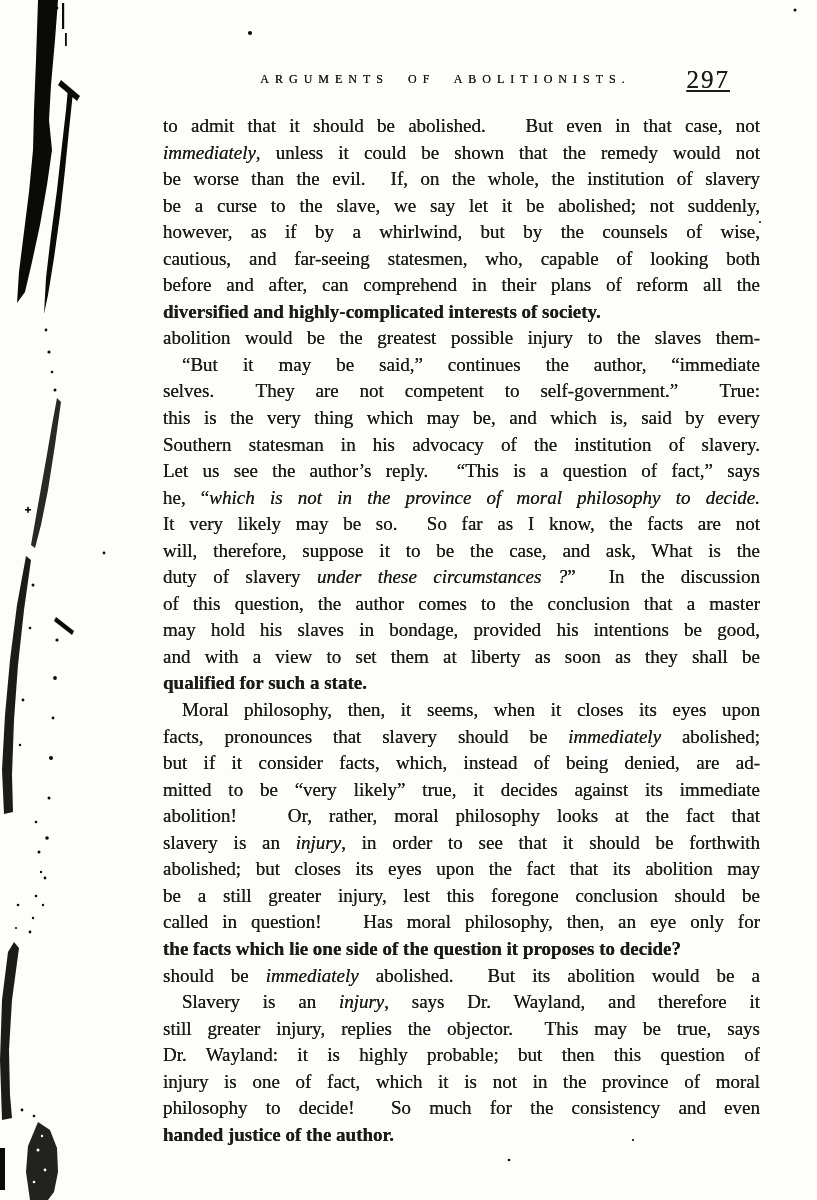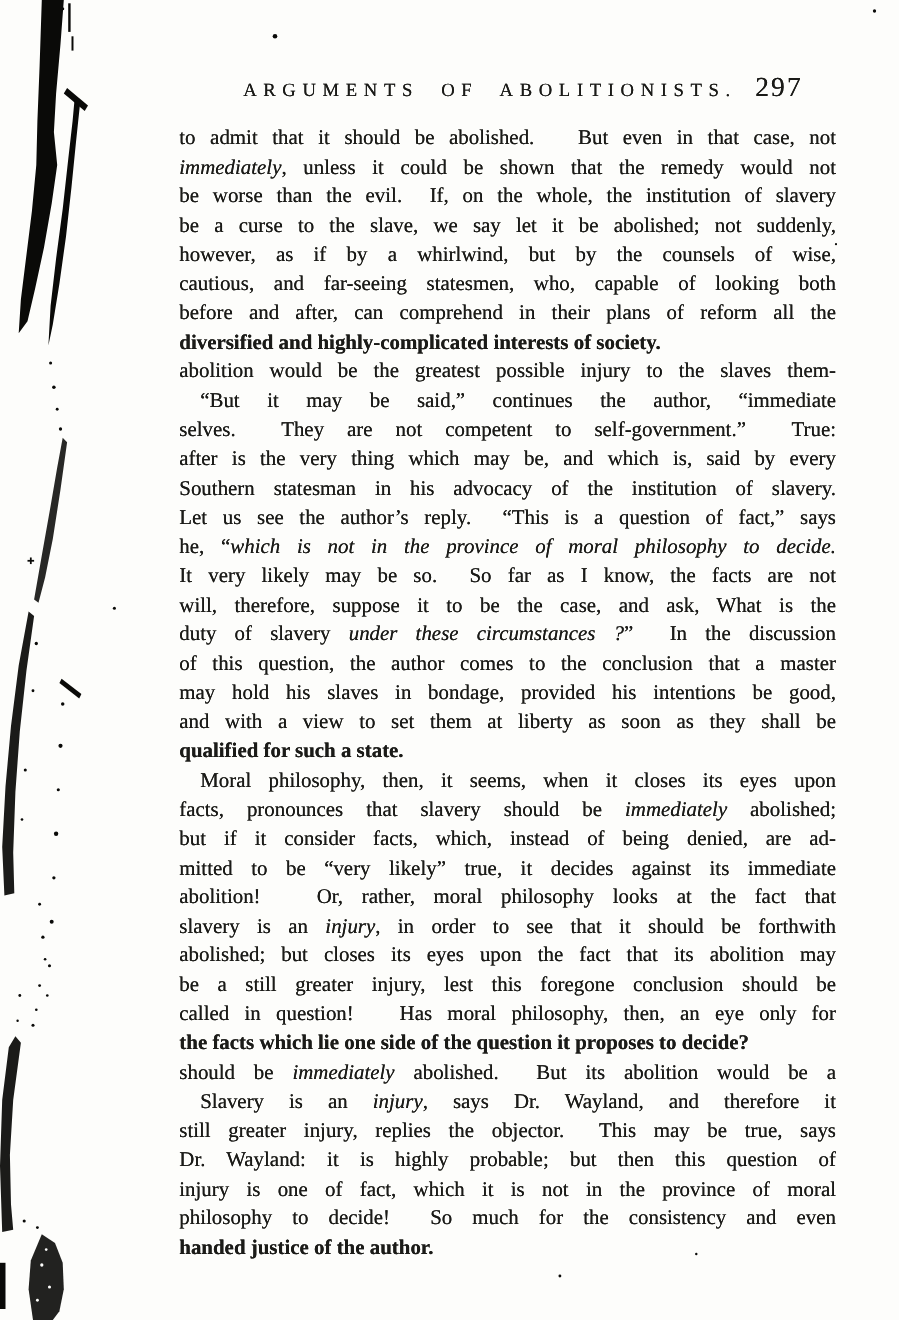--- a/index.html
+++ b/index.html
@@ -21,30 +21,31 @@
     font-family: "Liberation Serif", "DejaVu Serif", serif;
   }
   
   .header-row {
     position: absolute;
     top: 72px; left: 147px; width: 597px; height: 28px;
   }
   .header-title {
     position: absolute; left: 0; right: 0;
     text-align: center;
-    font-size: 17px;
+    font-size: 12px;
     letter-spacing: 6px;
     word-spacing: 10px;
     text-shadow: 0 0 0.3px currentColor;
   }
   .page-number {
     position: absolute; right: 14px; top: -6px;
     font-size: 25px;
     letter-spacing: 2px;
     text-shadow: 0 0 0.3px currentColor;
+    text-decoration: underline;
   }
   
   .body-text {
     position: absolute;
     top: 113px; left: 147px; width: 597px;
     font-size: 19px;
     line-height: 26.55px;
     text-shadow: 0 0 0.35px currentColor;
     margin-left: 16px;
   }
@@ -160,21 +161,21 @@
         <div class="pline"><span>be a curse to the slave, we say let it be abolished; not suddenly,</span></div>
         <div class="pline"><span>however, as if by a whirlwind, but by the counsels of wise,</span></div>
         <div class="pline"><span>cautious, and far-seeing statesmen, who, capable of looking both</span></div>
         <div class="pline"><span>before and after, can comprehend in their plans of reform all the</span></div>
         <div class="pline last"><span>diversified and highly-complicated interests of society.</span></div>
       </div>
       <div class="para">
         <div class="pline"><span>abolition would be the greatest possible injury to the slaves them-</span></div>
         <div class="pline indent"><span>“But it may be said,” continues the author, “immediate</span></div>
         <div class="pline"><span>selves.  They are not competent to self-government.”  True:</span></div>
-        <div class="pline"><span>after is the very thing which may be, and which is, said by every</span></div>
+        <div class="pline"><span>this is the very thing which may be, and which is, said by every</span></div>
         <div class="pline"><span>Southern statesman in his advocacy of the institution of slavery.</span></div>
         <div class="pline"><span>Let us see the author’s reply.  “This is a question of fact,” says</span></div>
         <div class="pline"><span>he, “</span><span class="it">which is not in the province of moral philosophy to decide.</span></div>
         <div class="pline"><span>It very likely may be so.  So far as I know, the facts are not</span></div>
         <div class="pline"><span>will, therefore, suppose it to be the case, and ask, What is the</span></div>
         <div class="pline"><span>duty of slavery </span><span class="it">under these circumstances ?</span><span>”  In the discussion</span></div>
         <div class="pline"><span>of this question, the author comes to the conclusion that a master</span></div>
         <div class="pline"><span>may hold his slaves in bondage, provided his intentions be good,</span></div>
         <div class="pline"><span>and with a view to set them at liberty as soon as they shall be</span></div>
         <div class="pline last"><span>qualified for such a state.</span></div>

